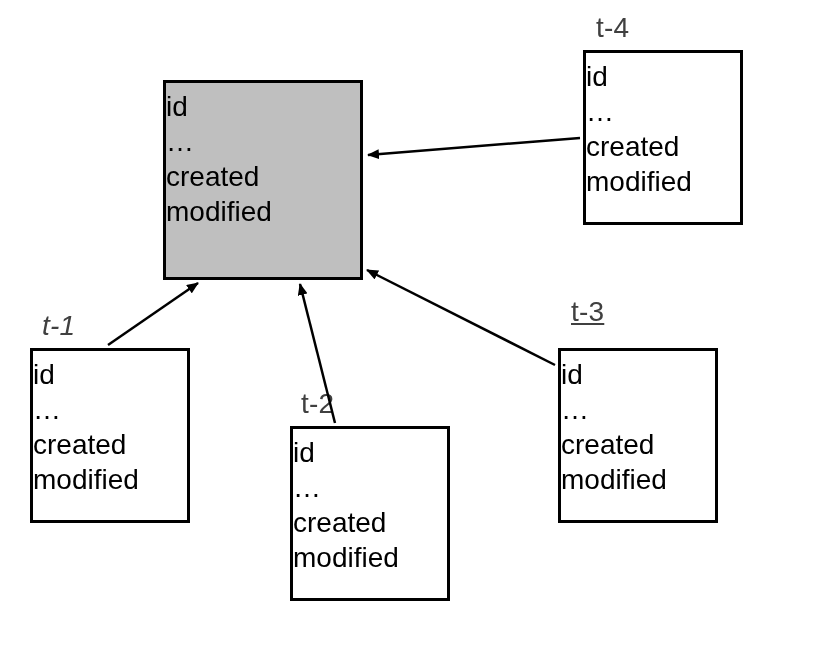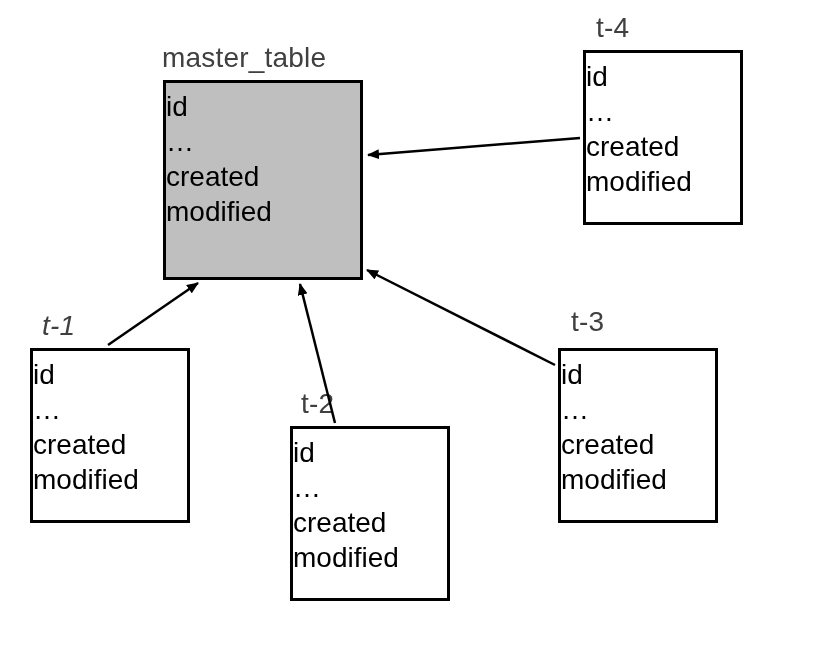--- a/index.html
+++ b/index.html
@@ -46,21 +46,20 @@
     width: 829px;
     height: 667px;
     pointer-events: none;
   }
 </style>
 </head>
 <body>
 
 <div class="canvas">
 
-  <div class="label" style="left:162px; top:42px;">master_table</div>
 
   <div class="table master" style="left:163px; top:80px; width:200px; height:200px;">
     <div class="field">id</div>
     <div class="field">…</div>
     <div class="field">created</div>
     <div class="field">modified</div>
   </div>
 
   <div class="label" style="left:596px; top:12px;">t-4</div>
 
@@ -82,21 +81,21 @@
 
   <div class="label" style="left:301px; top:388px;">t-2</div>
 
   <div class="table" style="left:290px; top:426px; width:160px; height:175px;">
     <div class="field">id</div>
     <div class="field">…</div>
     <div class="field">created</div>
     <div class="field">modified</div>
   </div>
 
-  <div class="label" style="left:571px; top:306px;">t-3</div>
+  <div class="label" style="left:571px; top:296px;text-decoration:underline;">t-3</div>
 
   <div class="table" style="left:558px; top:348px; width:160px; height:175px;">
     <div class="field">id</div>
     <div class="field">…</div>
     <div class="field">created</div>
     <div class="field">modified</div>
   </div>
 
   <svg class="arrows" viewBox="0 0 829 667">
     <defs>

